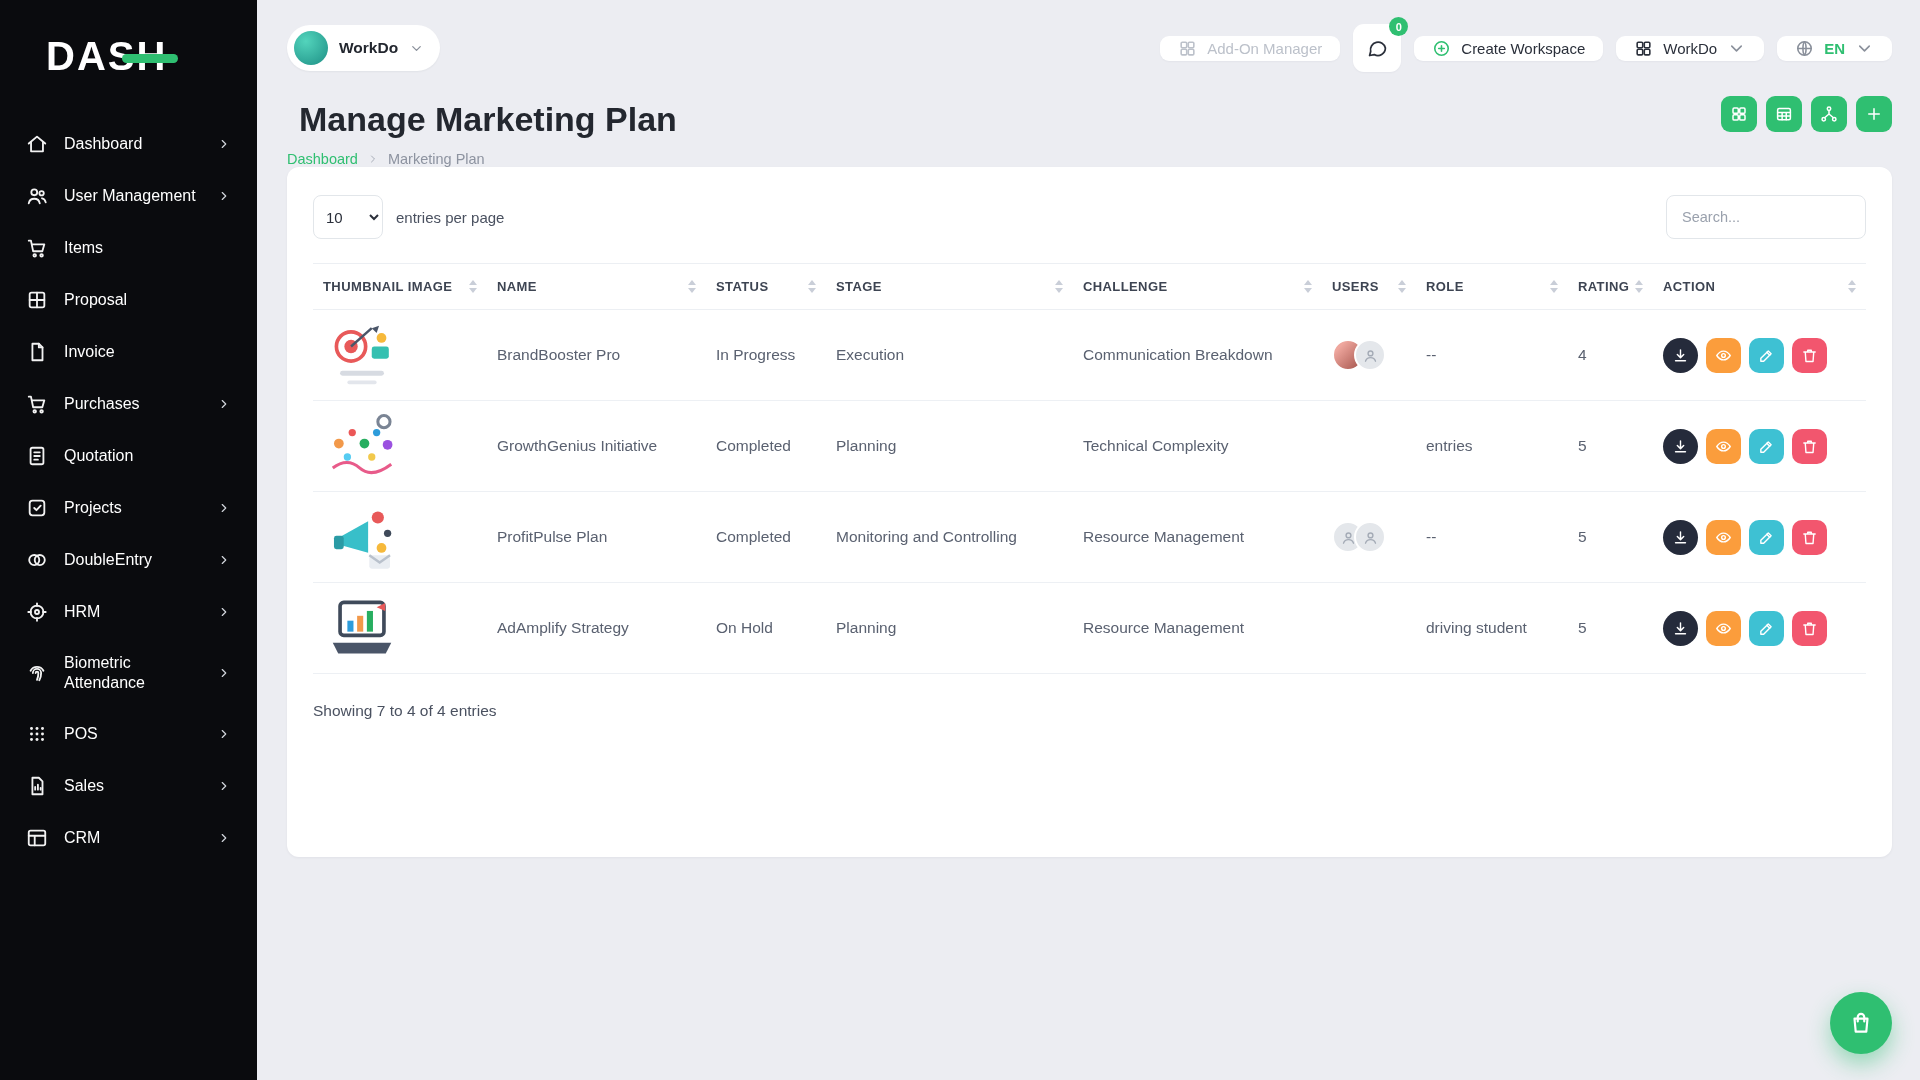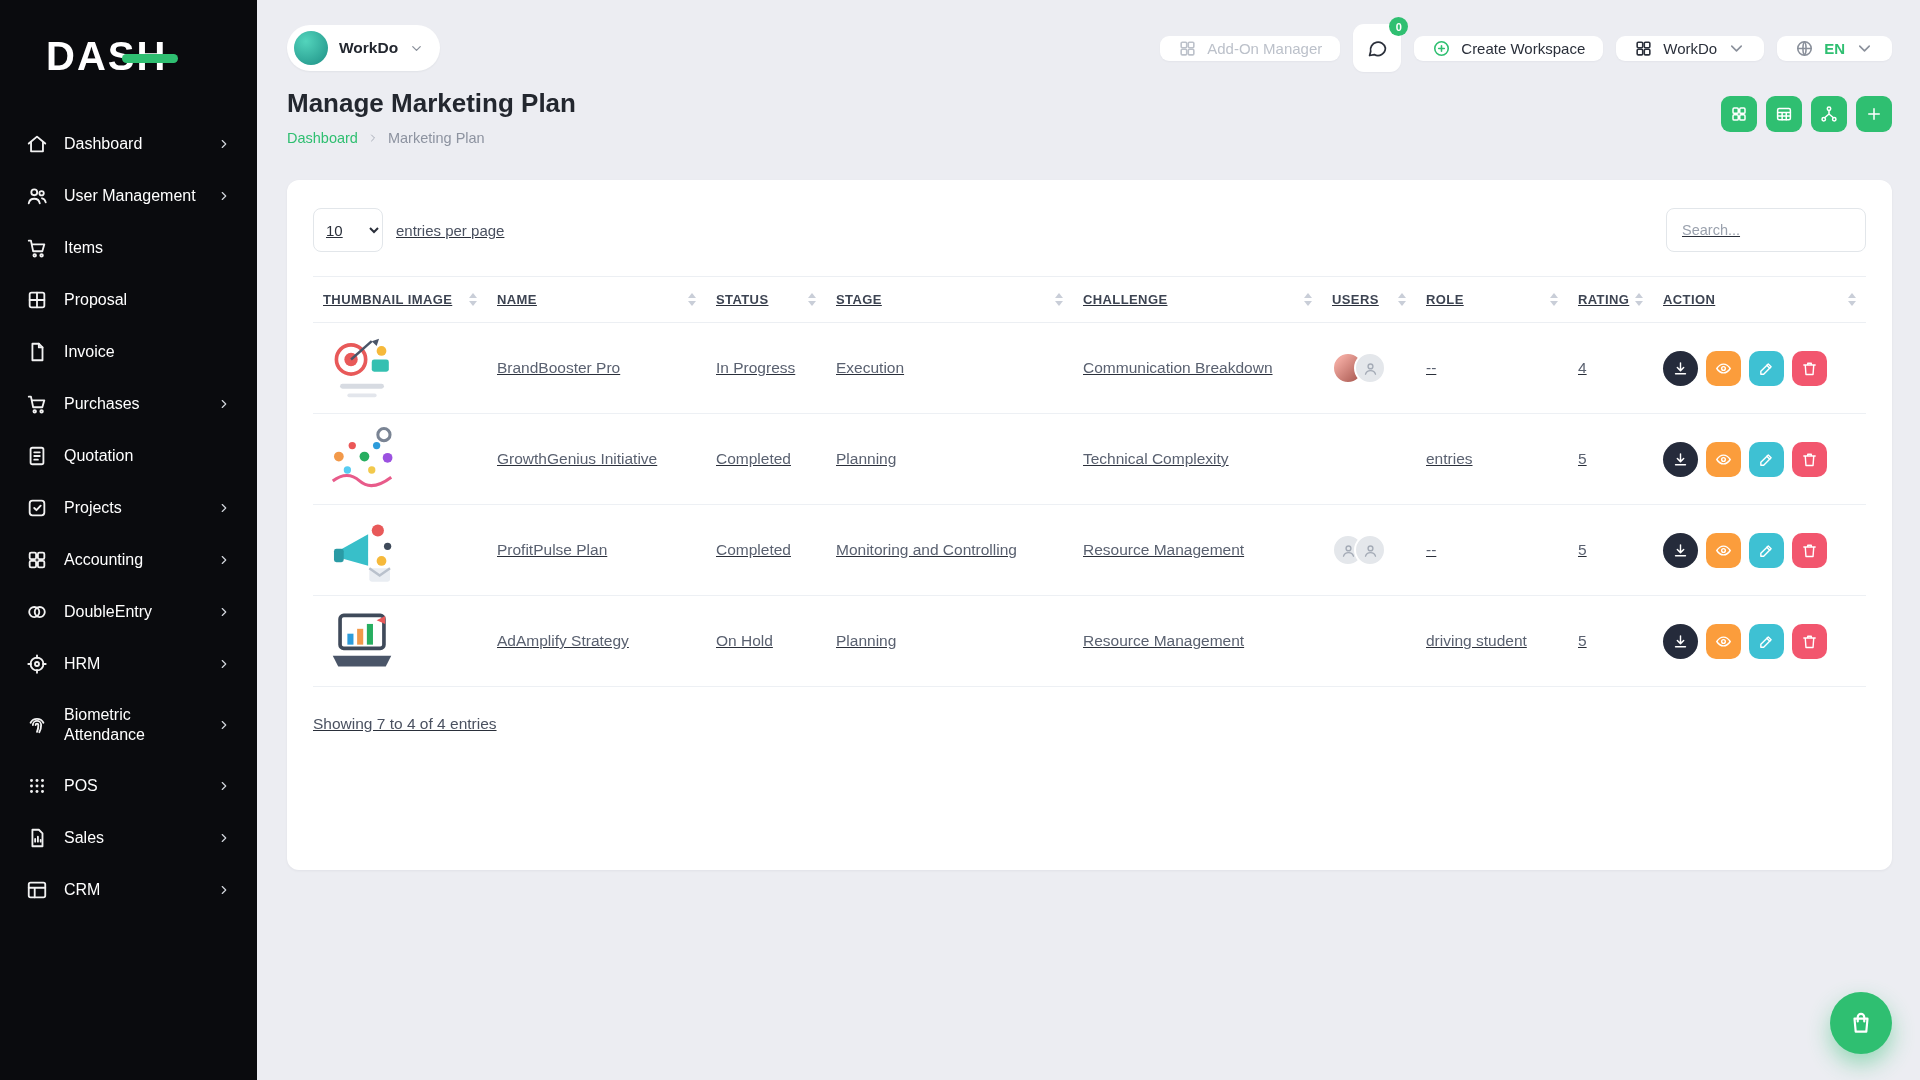--- a/index.html
+++ b/index.html
@@ -52,32 +52,32 @@
               box-shadow:0 1px 2px rgba(20,30,40,.04); }
   .icon-btn .icon { width:21px; height:21px; color:#2a2f3a; }
   .badge { position:absolute; top:-7px; right:-7px; min-width:19px; height:19px; border-radius:10px;
            background:var(--primary,#2fbf71); color:#fff; font-size:11px; font-weight:700;
            display:flex; align-items:center; justify-content:center; padding:0 5px; }
   .plus-circle-icon { color:var(--primary,#2fbf71); }
   .globe-icon { color:#8a909b; }
   .lang-label { color:var(--primary,#2fbf71); font-weight:700; }
 
   .title-row { display:flex; justify-content:space-between; align-items:flex-start; margin-top:16px; }
-  .page-title { margin:0; font-size:26px; font-weight:700; color:#23272f; }
+  .page-title { margin:12px; font-size:34px; font-weight:700; color:#23272f; }
   .breadcrumb { display:flex; align-items:center; gap:9px; margin-top:11px; font-size:14.5px; color:#8d93a0; }
   .crumb-home { color:var(--link-green,#2fbf71); cursor:pointer; }
   .crumb-chev { width:12px; height:12px; color:#a8adb8; }
   .quick-actions { display:flex; gap:9px; margin-top:8px; }
   .sq-btn { width:36px; height:36px; border:none; border-radius:9px; background:var(--primary,#2fbf71);
             color:#fff; display:flex; align-items:center; justify-content:center; cursor:pointer; }
   .sq-btn .icon { width:18px; height:18px; }
 
   
-  .card { background:#fff; border-radius:12px; margin-top:34px; padding:28px 26px 32px;
-          min-height:690px; box-shadow:0 1px 3px rgba(15,23,42,.05);text-decoration:underline; }
+  .card { background:#fff; border-radius:12px; margin-top:0; padding:28px 26px 32px;
+          min-height:690px; box-shadow:0 1px 3px rgba(15,23,42,.05); }
   .controls { display:flex; align-items:center; justify-content:space-between; }
   .controls-left { display:flex; align-items:center; gap:13px; }
   .entries-select { height:44px; width:70px; border:1px solid #e2e6ea; border-radius:8px;
                     background:#fff; font-size:15px; color:#2a2f3a; padding:0 8px;
                     font-family:"Liberation Sans",sans-serif; }
   .entries-label { font-size:15px; color:#4a5160; }
   .search-input { height:44px; width:200px; border:1px solid #e2e6ea; border-radius:8px;
                   padding:0 15px; font-size:14.5px; color:#2a2f3a; outline:none;
                   font-family:"Liberation Sans",sans-serif; }
   .search-input::placeholder { color:#9aa1ad; }
@@ -254,36 +254,20 @@
             </svg>
           </span>
     <span class="side-label">Projects</span>
     <span class="icon chev">
             <svg viewBox="0 0 24 24" fill="none" stroke="currentColor" stroke-width="2" stroke-linecap="round" stroke-linejoin="round">
               <path d="M9 6l6 6-6 6"></path>
             </svg>
           </span>
   </div>
 
-  <div class="side-item">
-    <span class="icon side-icon">
-            <svg viewBox="0 0 24 24" fill="none" stroke="currentColor" stroke-width="2" stroke-linecap="round" stroke-linejoin="round">
-              <rect x="4" y="4" width="7" height="7" rx="1.5"></rect>
-              <rect x="13" y="4" width="7" height="7" rx="1.5"></rect>
-              <rect x="4" y="13" width="7" height="7" rx="1.5"></rect>
-              <rect x="13" y="13" width="7" height="7" rx="1.5"></rect>
-            </svg>
-          </span>
-    <span class="side-label">Accounting</span>
-    <span class="icon chev">
-            <svg viewBox="0 0 24 24" fill="none" stroke="currentColor" stroke-width="2" stroke-linecap="round" stroke-linejoin="round">
-              <path d="M9 6l6 6-6 6"></path>
-            </svg>
-          </span>
-  </div>
 
   <div class="side-item">
     <span class="icon side-icon">
             <svg viewBox="0 0 24 24" fill="none" stroke="currentColor" stroke-width="2" stroke-linecap="round" stroke-linejoin="round">
               <circle cx="9" cy="12" r="5.5"></circle>
               <circle cx="15" cy="12" r="5.5"></circle>
             </svg>
           </span>
     <span class="side-label">DoubleEntry</span>
     <span class="icon chev">

